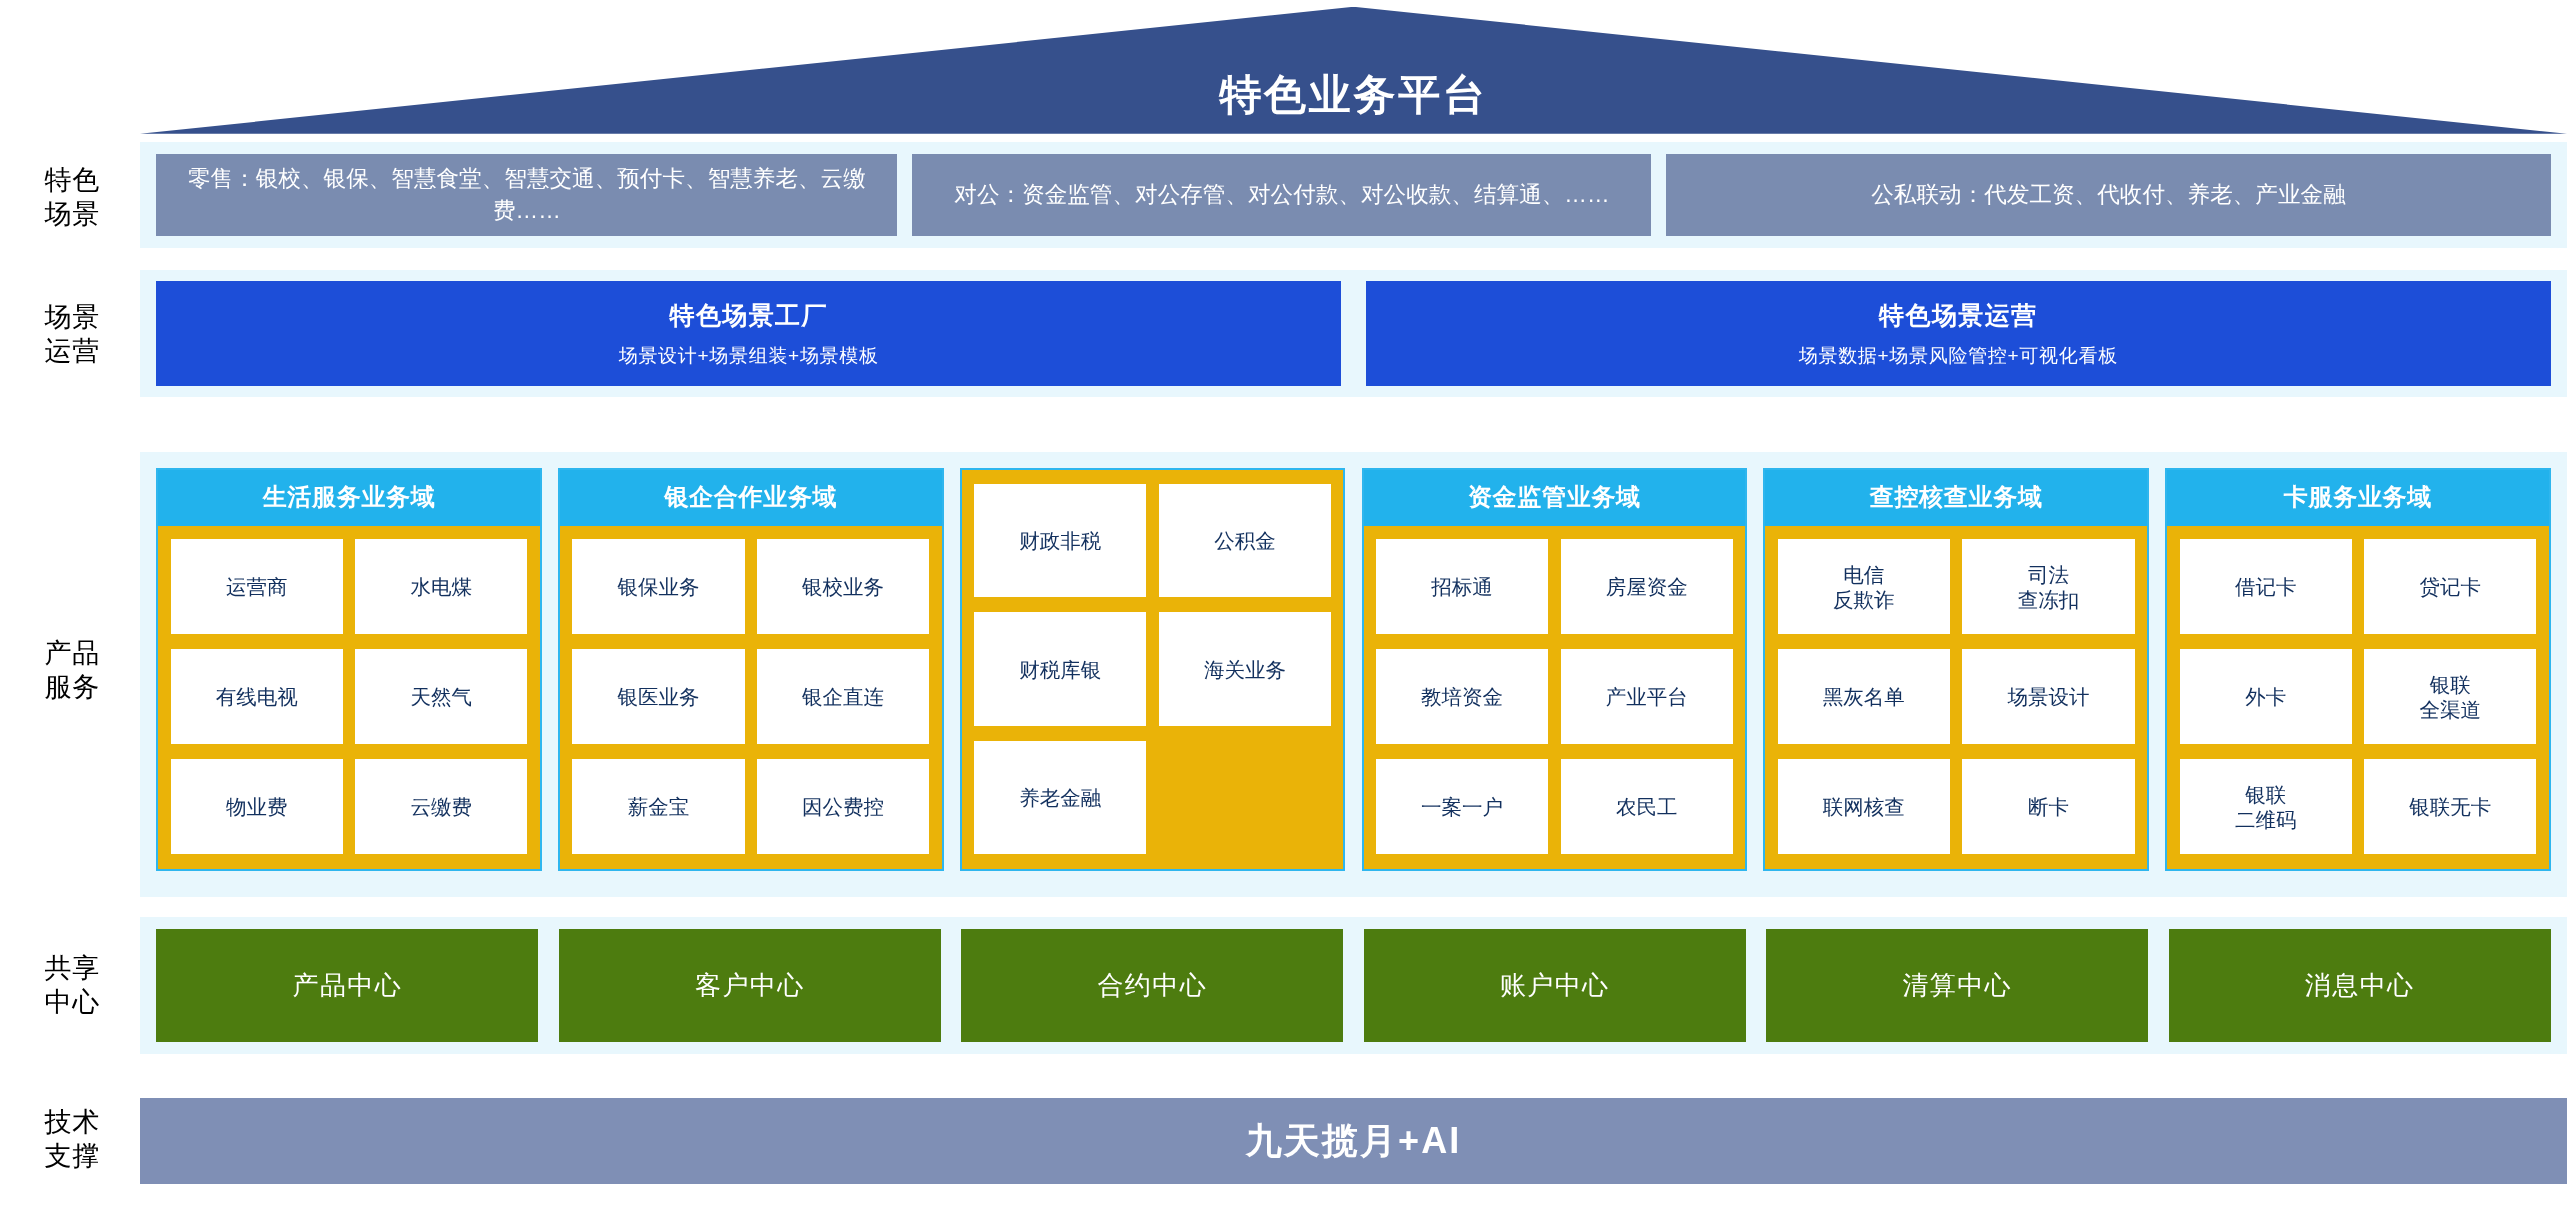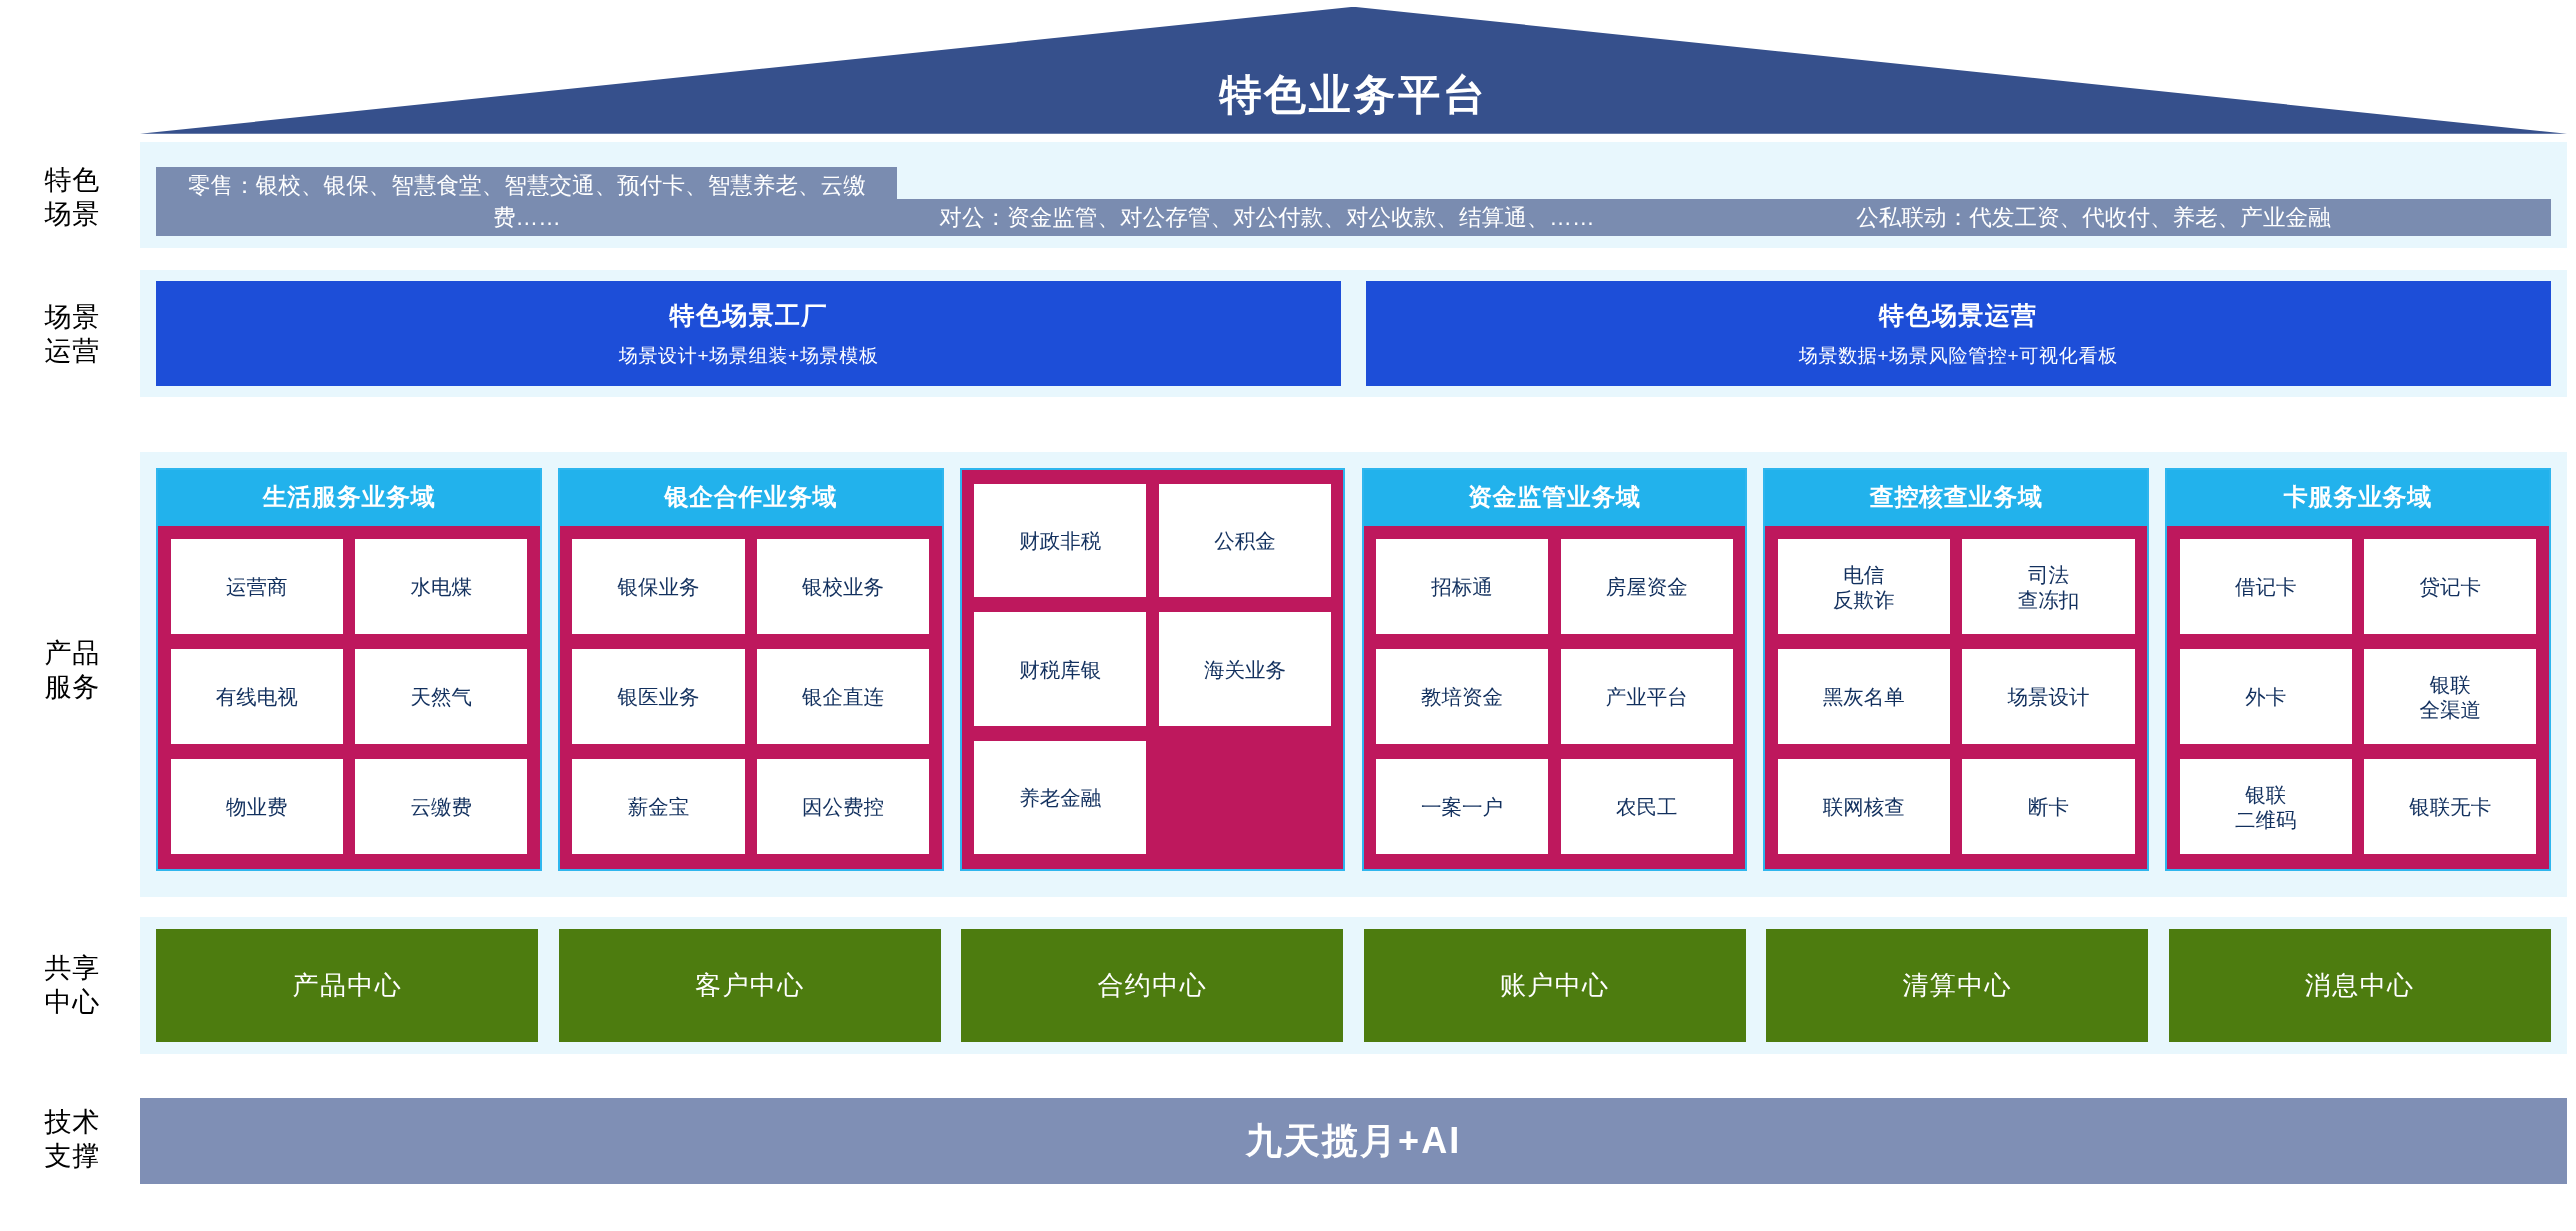--- a/index.html
+++ b/index.html
@@ -55,21 +55,21 @@
     width: 2427px;
     background: #e8f7fd;
   }
 
   
   #band-scenarios { top: 142px; height: 106px; }
   .scn-row {
     position: absolute;
     left: 16.4px; right: 16.4px; top: 11.6px; bottom: 11.6px;
     display: flex;
-    align-items: flex-end;
+    gap: 15px;
   }
   .scn-box {
     background: #7a8cb0;
     color: #ffffff;
     display: flex;
     align-items: center;
     justify-content: center;
     text-align: center;
     font-size: 22.6px;
     line-height: 1.42;
@@ -108,21 +108,21 @@
     left: 16.4px; right: 16.4px; top: 16.4px; bottom: 26px;
     display: flex;
     gap: 16.4px;
   }
   .domain {
     flex: 1 1 0;
     display: flex;
     flex-direction: column;
     border: 2.1px solid #2fb6ee;
     box-sizing: border-box;
-    background: #be185d;
+    background: #eab308;
   }
   .domain-head {
     background: #22b2ec;
     color: #ffffff;
     font-size: 24px;
     font-weight: bold;
     letter-spacing: 0.7px;
     text-align: center;
     padding: 11px 2.7px 12.3px;
   }

